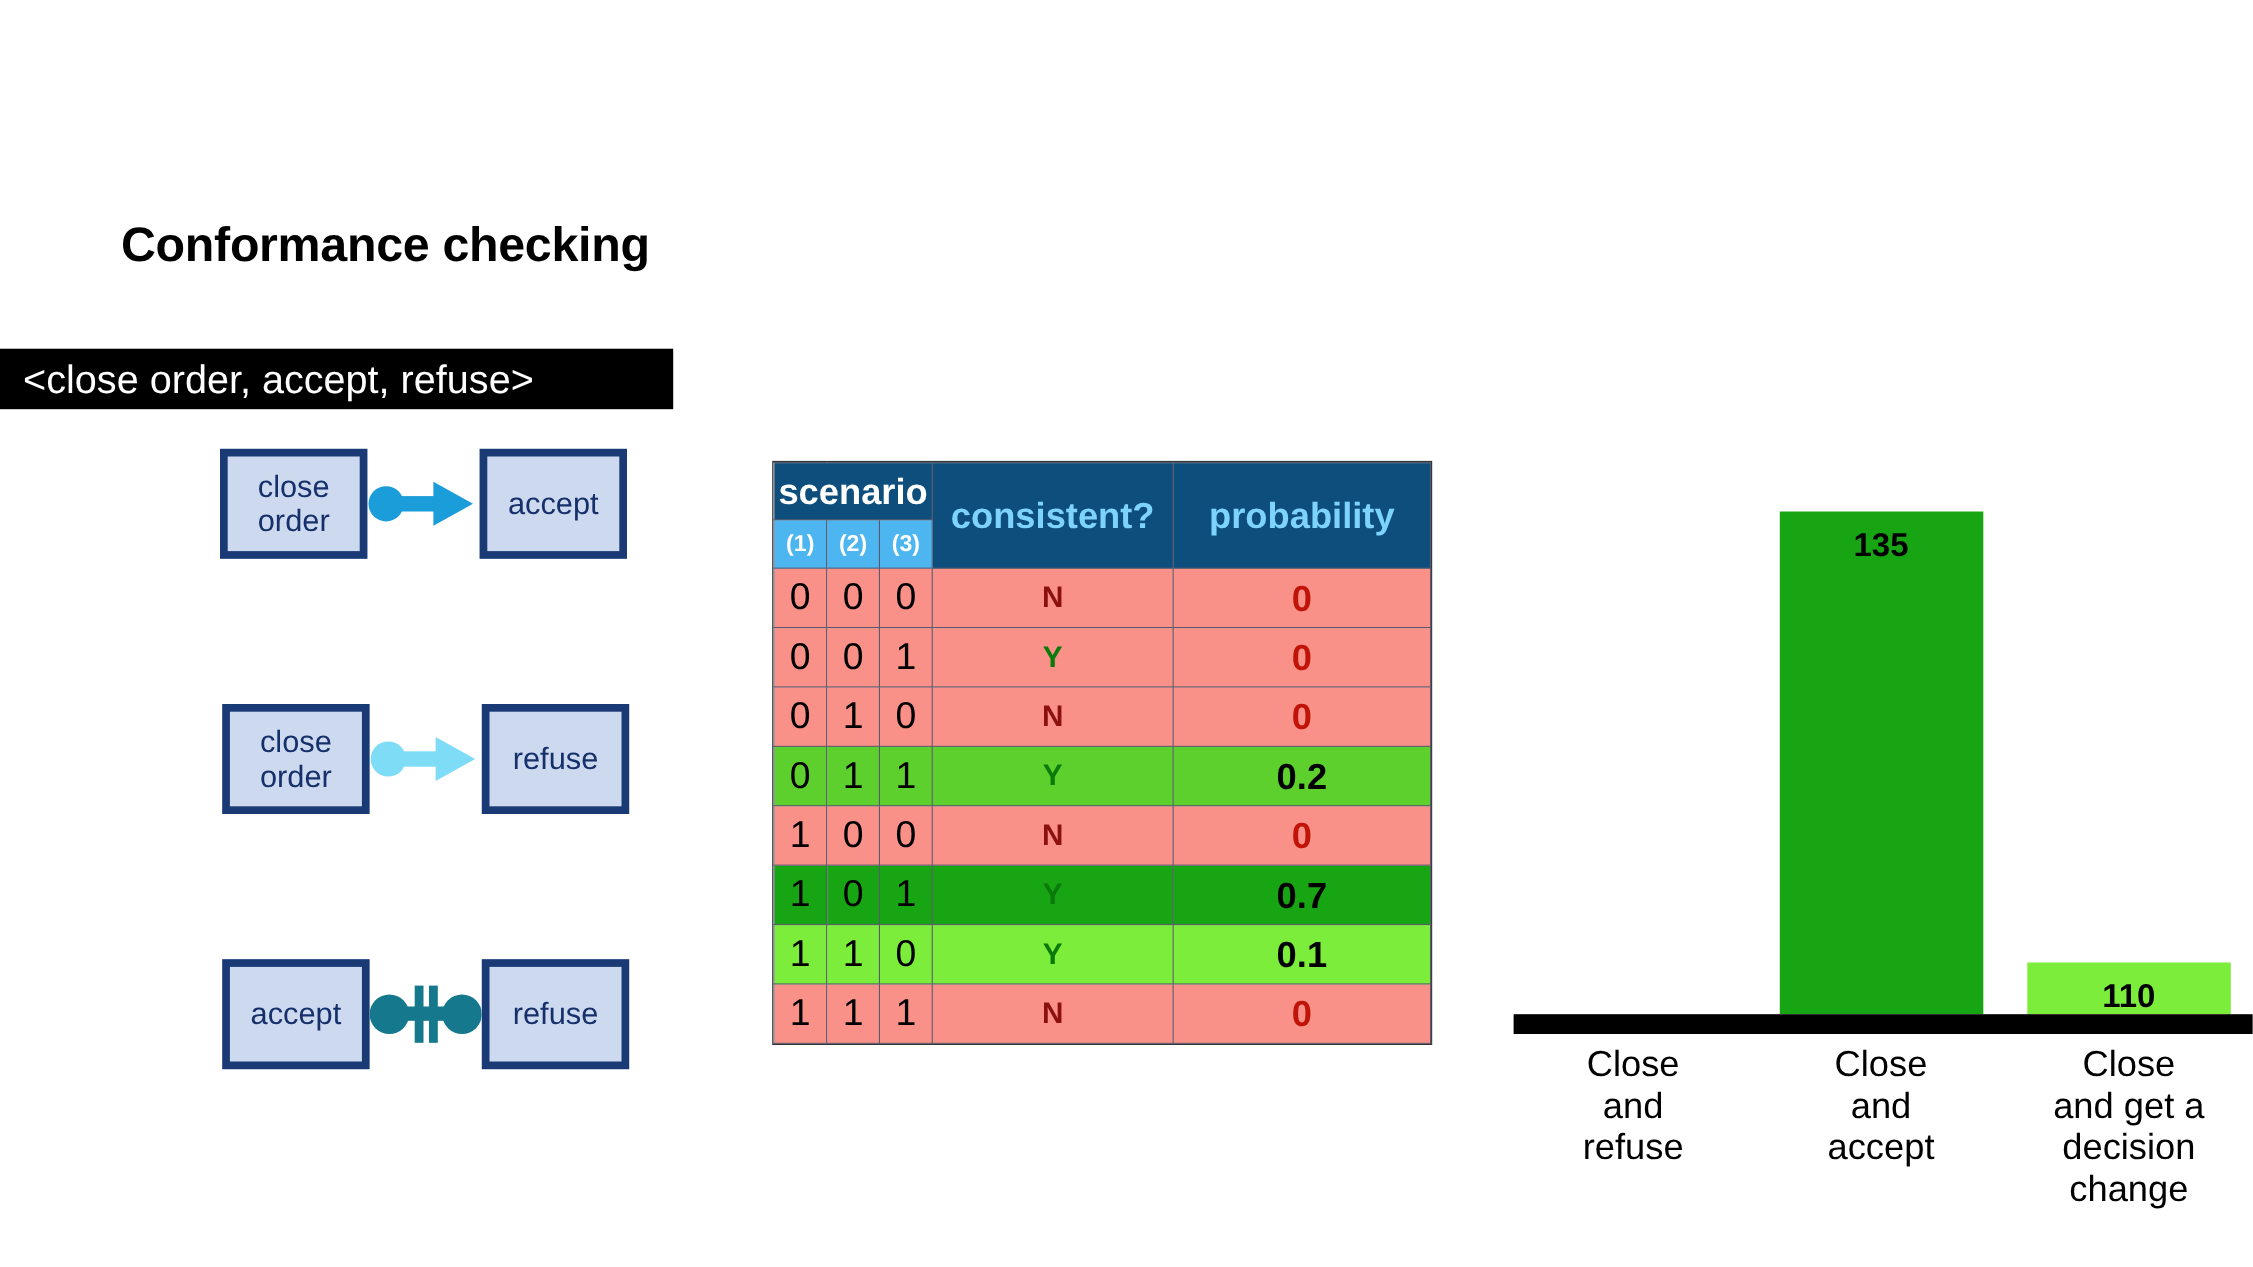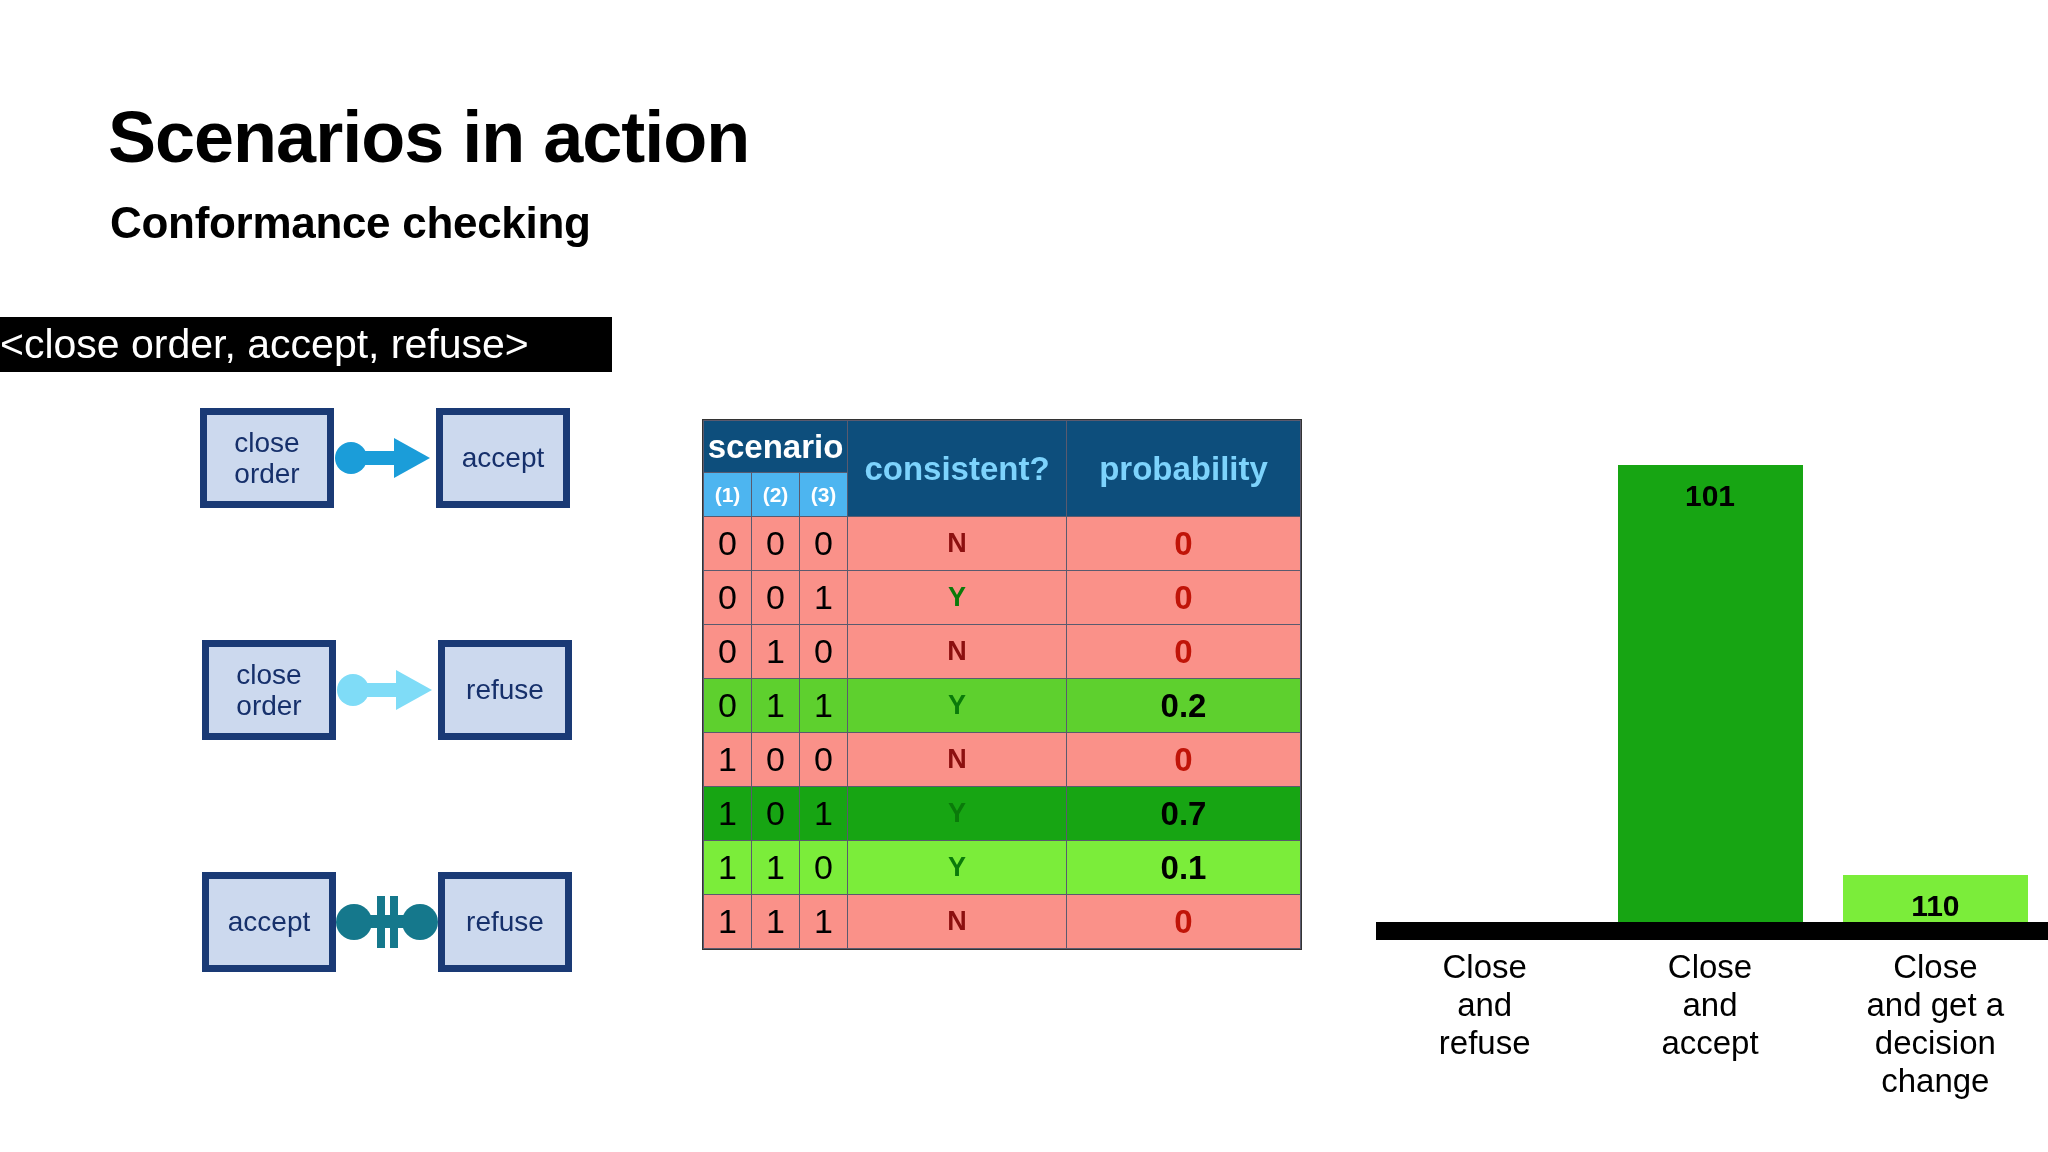--- a/index.html
+++ b/index.html
@@ -24,22 +24,22 @@
   }
 
   
   .trace-bar {
     position: absolute; left: 0px; top: 317px;
     width: 612px; height: 55px;
     background: #000000;
     display: flex; align-items: center;
   }
   .trace-bar span {
-    color: #ffffff; font-size: 41px; font-weight: 400;
-    padding-left: 0; white-space: nowrap;
+    color: #ffffff; font-size: 36px; font-weight: 400;
+    padding-left: 21px; white-space: nowrap;
   }
 
   
   .diagram { position: absolute; height: 100px; }
   .node {
     position: absolute; top: 0;
     background: #ccd9ee;
     border: 7px solid #1a3a75;
     display: flex; align-items: center; justify-content: center;
     text-align: center;
@@ -108,21 +108,20 @@
     position: absolute; top: 8px;
     text-align: center;
     font-size: 33px; line-height: 1.15; color: #000;
   }
 </style>
 </head>
 <body>
 
 <div id="slide">
 
-  <div class="title">Scenarios in action</div>
   <div class="subtitle">Conformance checking</div>
 
   <div class="trace-bar">
     <span>&lt;close order, accept, refuse&gt;</span>
   </div>
 
   <div class="diagram" style="left:200px; top:408px; width:370px;">
     <div class="node node-wide" style="left:0px;">
       <div>
         <div>close</div>
@@ -247,21 +246,21 @@
           <td class="cell-bit" style="background: rgb(250, 145, 137);">1</td>
           <td class="cell-yn col-c yn-n" style="background: rgb(250, 145, 137);">N</td>
           <td class="cell-prob col-p p-zero" style="background: rgb(250, 145, 137);">0</td>
         </tr>
       </tbody>
   </table>
 
   <div class="chart">
     <div class="bars">
         <div class="bar" style="left: 245.5px; width: 185px; height: 457px; background: rgb(23, 165, 19);">
-          <span>101</span>
+          <span>135</span>
         </div>
         <div class="bar" style="left: 470.833px; width: 185px; height: 47px; background: rgb(123, 237, 58);">
           <span>110</span>
         </div>
       </div>
     <div class="baseline"></div>
     <div class="xlabels">
         <div class="xlabel" style="left: 0px; width: 225.333px;">
           <div>Close</div>
           <div>and</div>

